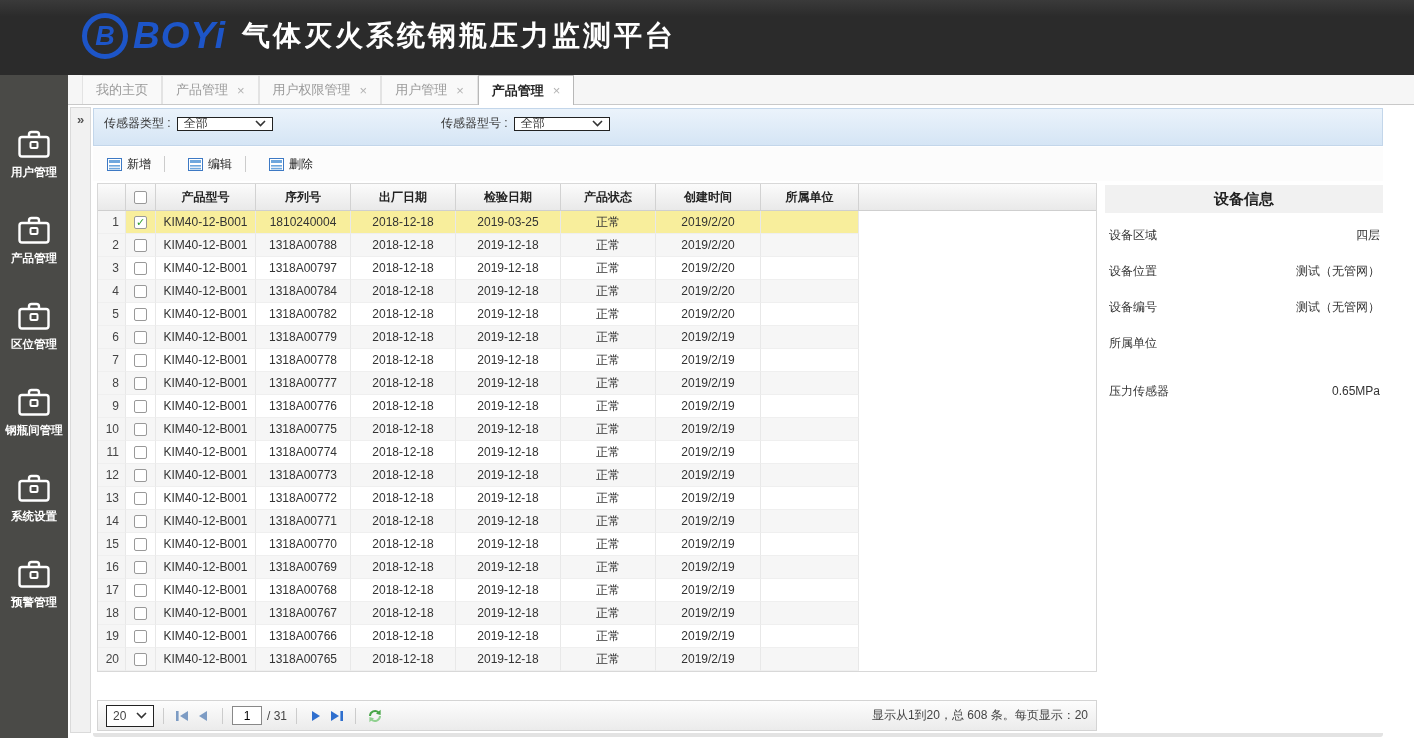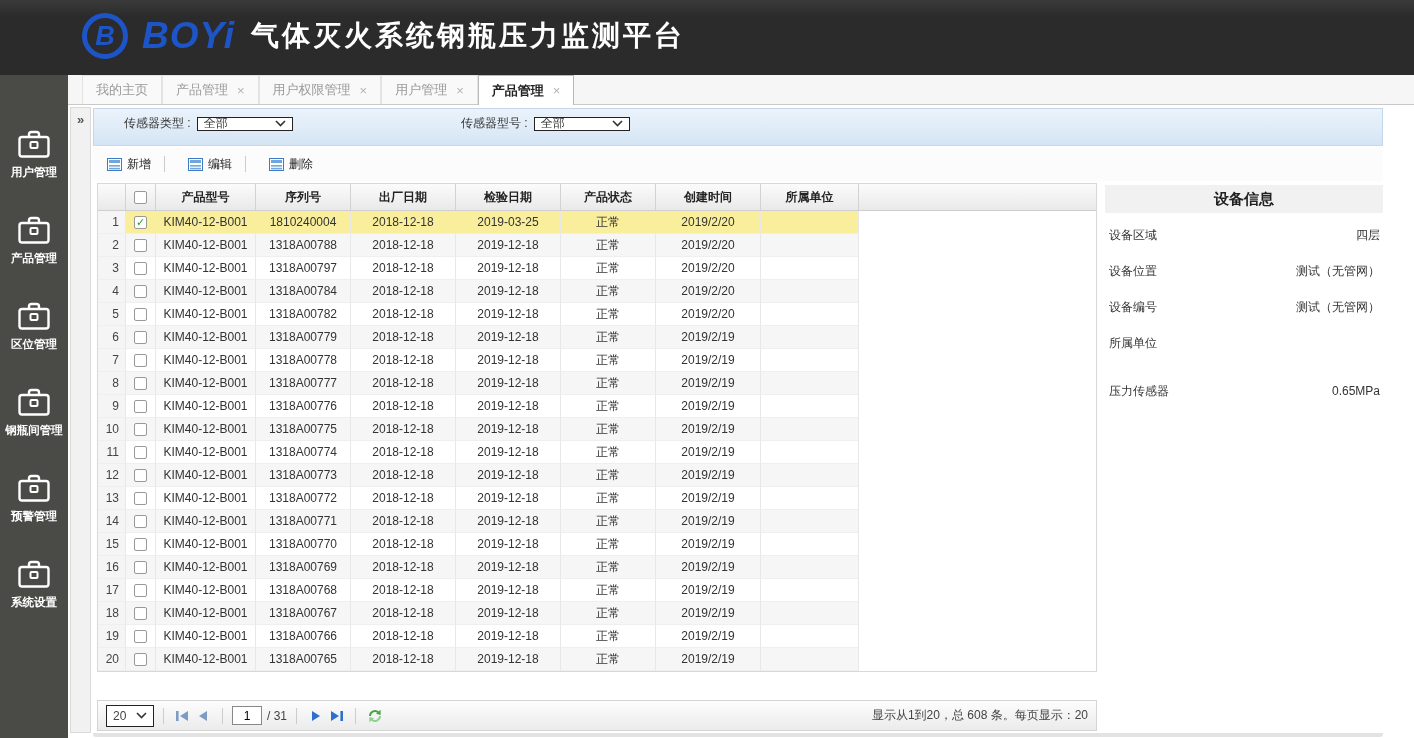--- a/index.html
+++ b/index.html
@@ -8,21 +8,21 @@
   #app { position:relative; width:1414px; height:738px; background:#fff; }
 
   
   .app-header { position:absolute; left:0; top:0; width:1414px; height:75px;
     background:linear-gradient(180deg,#3a3a3a 0,#2b2b2b 22%,#2b2b2b 100%); }
   .logo-wrap { position:absolute; left:82px; top:13px; display:flex; align-items:center; }
   .logo-mark { width:46px; height:46px; border:5px solid #1d55c8; border-radius:50%;
     color:#1d55c8; font-style:italic; font-weight:bold; font-size:27px;
     display:flex; align-items:center; justify-content:center; background:transparent; }
   .logo-text { font-size:37px; font-weight:bold; font-style:italic; color:#1d55c8;
-    margin-left:14px; letter-spacing:1px; }
+    margin-left:5px; letter-spacing:1px; }
   .app-title { margin-left:16px; color:#fff; font-size:28px; font-weight:bold; letter-spacing:3px; }
 
   
   .sidebar { position:absolute; left:0; top:75px; width:68px; height:663px; background:#4a4a47; padding-top:42px; }
   .side-item { height:86px; padding-top:12px; text-align:center; cursor:pointer; }
   .side-item svg { display:block; margin:0 auto 5px; }
   .side-label { font-size:12px; font-weight:bold; color:#fff; white-space:nowrap; display:block; transform:scale(.96); }
 
   
   .tabbar { position:absolute; left:68px; top:75px; width:1346px; height:30px; background:#f6f6f6;
@@ -34,21 +34,21 @@
   .tab-close { color:#b3b3b3; font-size:13px; font-weight:normal; }
 
   
   .collapse-strip { position:absolute; left:70px; top:107px; width:21px; height:626px; background:#f1f1f1;
     border:1px solid #dadada; text-align:center; padding-top:4px; color:#555; font-weight:bold;
     font-size:13px; cursor:pointer; }
 
   
   .filter-bar { position:absolute; left:93px; top:108px; width:1290px; height:38px;
     background:linear-gradient(180deg,#ebf3fb,#d5e5f5); border:1px solid #c3d6ea; }
-  .filter-field { position:absolute; top:6px; display:flex; align-items:center; gap:6px; font-size:12px; color:#333;margin-left:20px; }
+  .filter-field { position:absolute; top:6px; display:flex; align-items:center; gap:6px; font-size:12px; color:#333; }
   .filter-field:nth-of-type(1) { left:10px; }
   .filter-field:nth-of-type(2) { left:347px; }
   .select { width:96px; height:14px; background:#fff; border:1px solid #222; display:flex;
     align-items:center; justify-content:space-between; padding:0 6px; font-size:12px; cursor:pointer; }
 
   
   .toolbar { position:absolute; left:93px; top:147px; width:1290px; height:34px; background:#fcfcfc;
     display:flex; align-items:center; padding-left:14px;gap:10px; }
   .tool-item { display:flex; align-items:center; }
   .tool-btn { display:flex; align-items:center; gap:5px; font-size:12px; color:#222; cursor:pointer; }
@@ -144,29 +144,29 @@
       <rect x="13.5" y="13" width="7" height="6" rx="1" fill="none" stroke="#fff" stroke-width="2"></rect>
     </svg>
     <span class="side-label">钢瓶间管理</span>
   </div>
       <div class="side-item">
     <svg width="34" height="30" viewBox="0 0 34 30">
       <path d="M12 8 V5.5 A2.5 2.5 0 0 1 14.5 3 H19.5 A2.5 2.5 0 0 1 22 5.5 V8" fill="none" stroke="#fff" stroke-width="2.4"></path>
       <rect x="2.5" y="8" width="29" height="19.5" rx="2.5" fill="none" stroke="#fff" stroke-width="2.4"></rect>
       <rect x="13.5" y="13" width="7" height="6" rx="1" fill="none" stroke="#fff" stroke-width="2"></rect>
     </svg>
-    <span class="side-label">预警管理</span>
+    <span class="side-label">系统设置</span>
   </div>
       <div class="side-item">
     <svg width="34" height="30" viewBox="0 0 34 30">
       <path d="M12 8 V5.5 A2.5 2.5 0 0 1 14.5 3 H19.5 A2.5 2.5 0 0 1 22 5.5 V8" fill="none" stroke="#fff" stroke-width="2.4"></path>
       <rect x="2.5" y="8" width="29" height="19.5" rx="2.5" fill="none" stroke="#fff" stroke-width="2.4"></rect>
       <rect x="13.5" y="13" width="7" height="6" rx="1" fill="none" stroke="#fff" stroke-width="2"></rect>
     </svg>
-    <span class="side-label">系统设置</span>
+    <span class="side-label">预警管理</span>
   </div>
     </div>
 
   <div class="tabbar">
     <div class="contents"><div class="tab">
     <span>我的主页</span>
 
   </div><div class="tab">
     <span>产品管理</span>
     <span class="tab-close">×</span>

